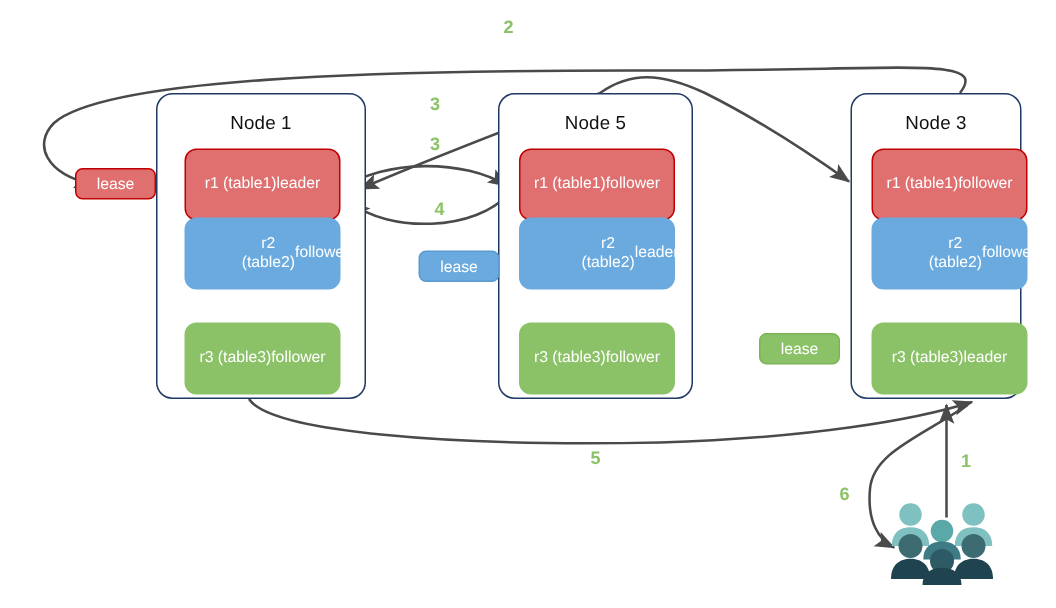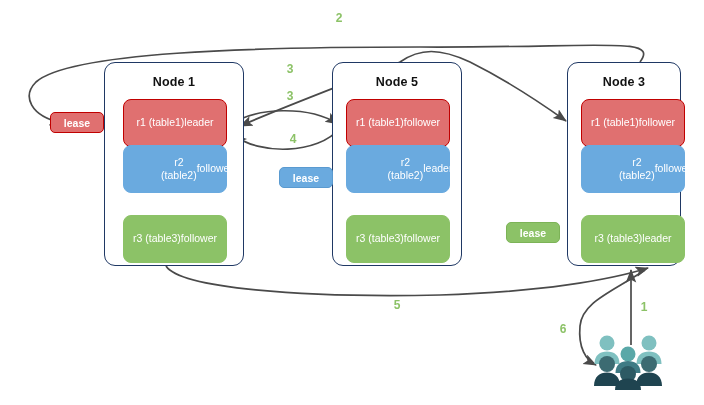--- a/index.html
+++ b/index.html
@@ -32,21 +32,21 @@
     background: #ffffff;
     z-index: 3;
   }
   .node-title {
     position: absolute;
     left: 0;
     right: 0;
     top: 12px;
     text-align: center;
     font-size: 12.5px;
-    font-weight: bold;
+    font-weight: normal;
     color: #111111;
     letter-spacing: 0.1px;
   }
   .replica {
     position: absolute;
     left: 18px;
     width: 104px;
     height: 48px;
     box-sizing: border-box;
     border-radius: 8px;
@@ -70,21 +70,20 @@
     width: 54px;
     height: 21px;
     box-sizing: border-box;
     border-radius: 5px;
     display: flex;
     align-items: center;
     justify-content: center;
     color: #ffffff;
     font-size: 10.5px;
     z-index: 4;
-    font-weight: bold;
   }
   .lease-red   { background: #e07070; border: 1.4px solid #c00000; }
   .lease-blue  { background: #6aaadf; border: 1.4px solid #5a9ad0; }
   .lease-green { background: #8cc267; border: 1.4px solid #7cb357; }
   .step-label {
     position: absolute;
     color: #8cc267;
     font-size: 12px;
     font-weight: bold;
     z-index: 5;

